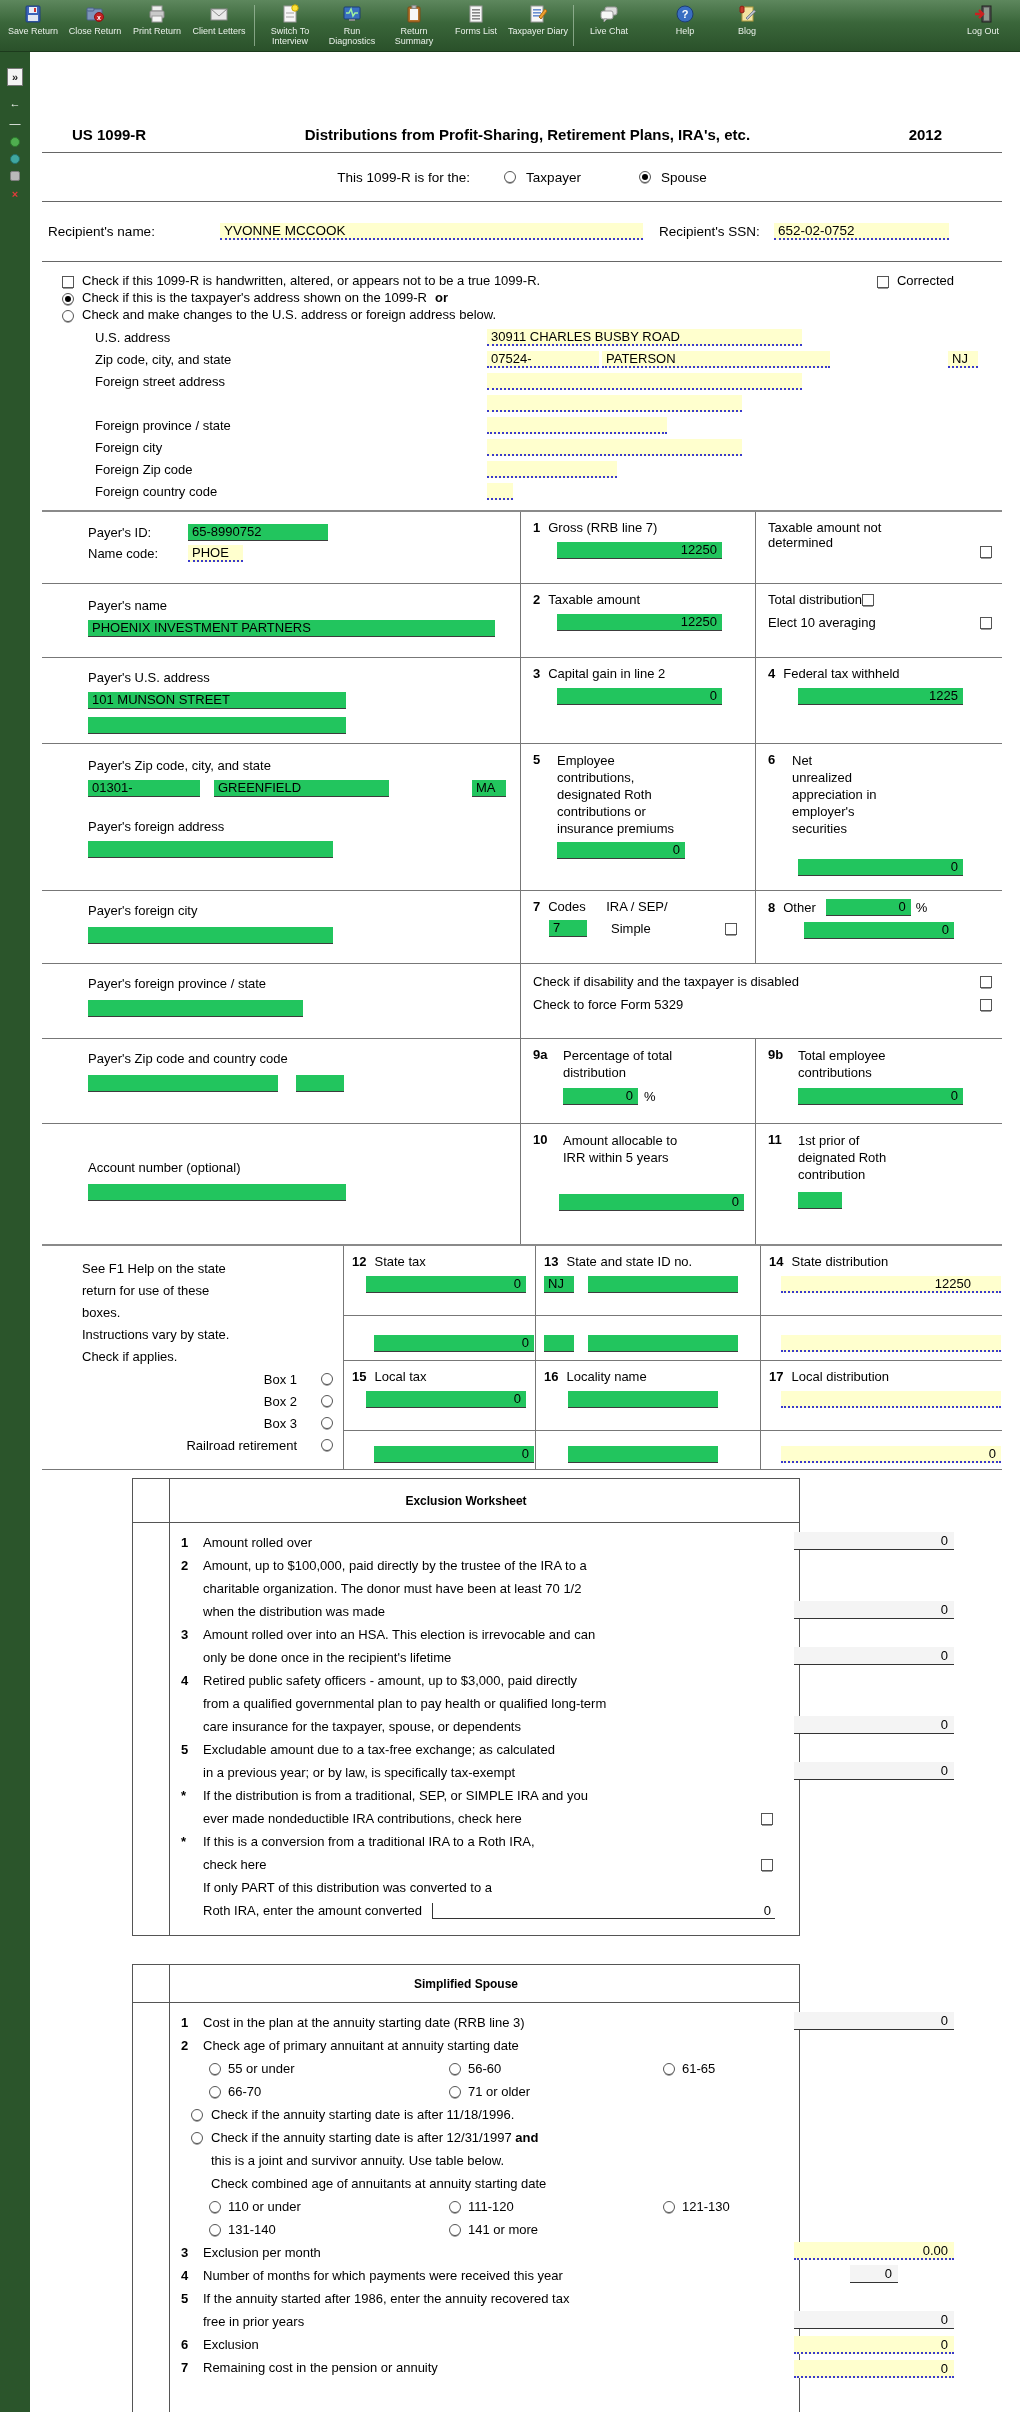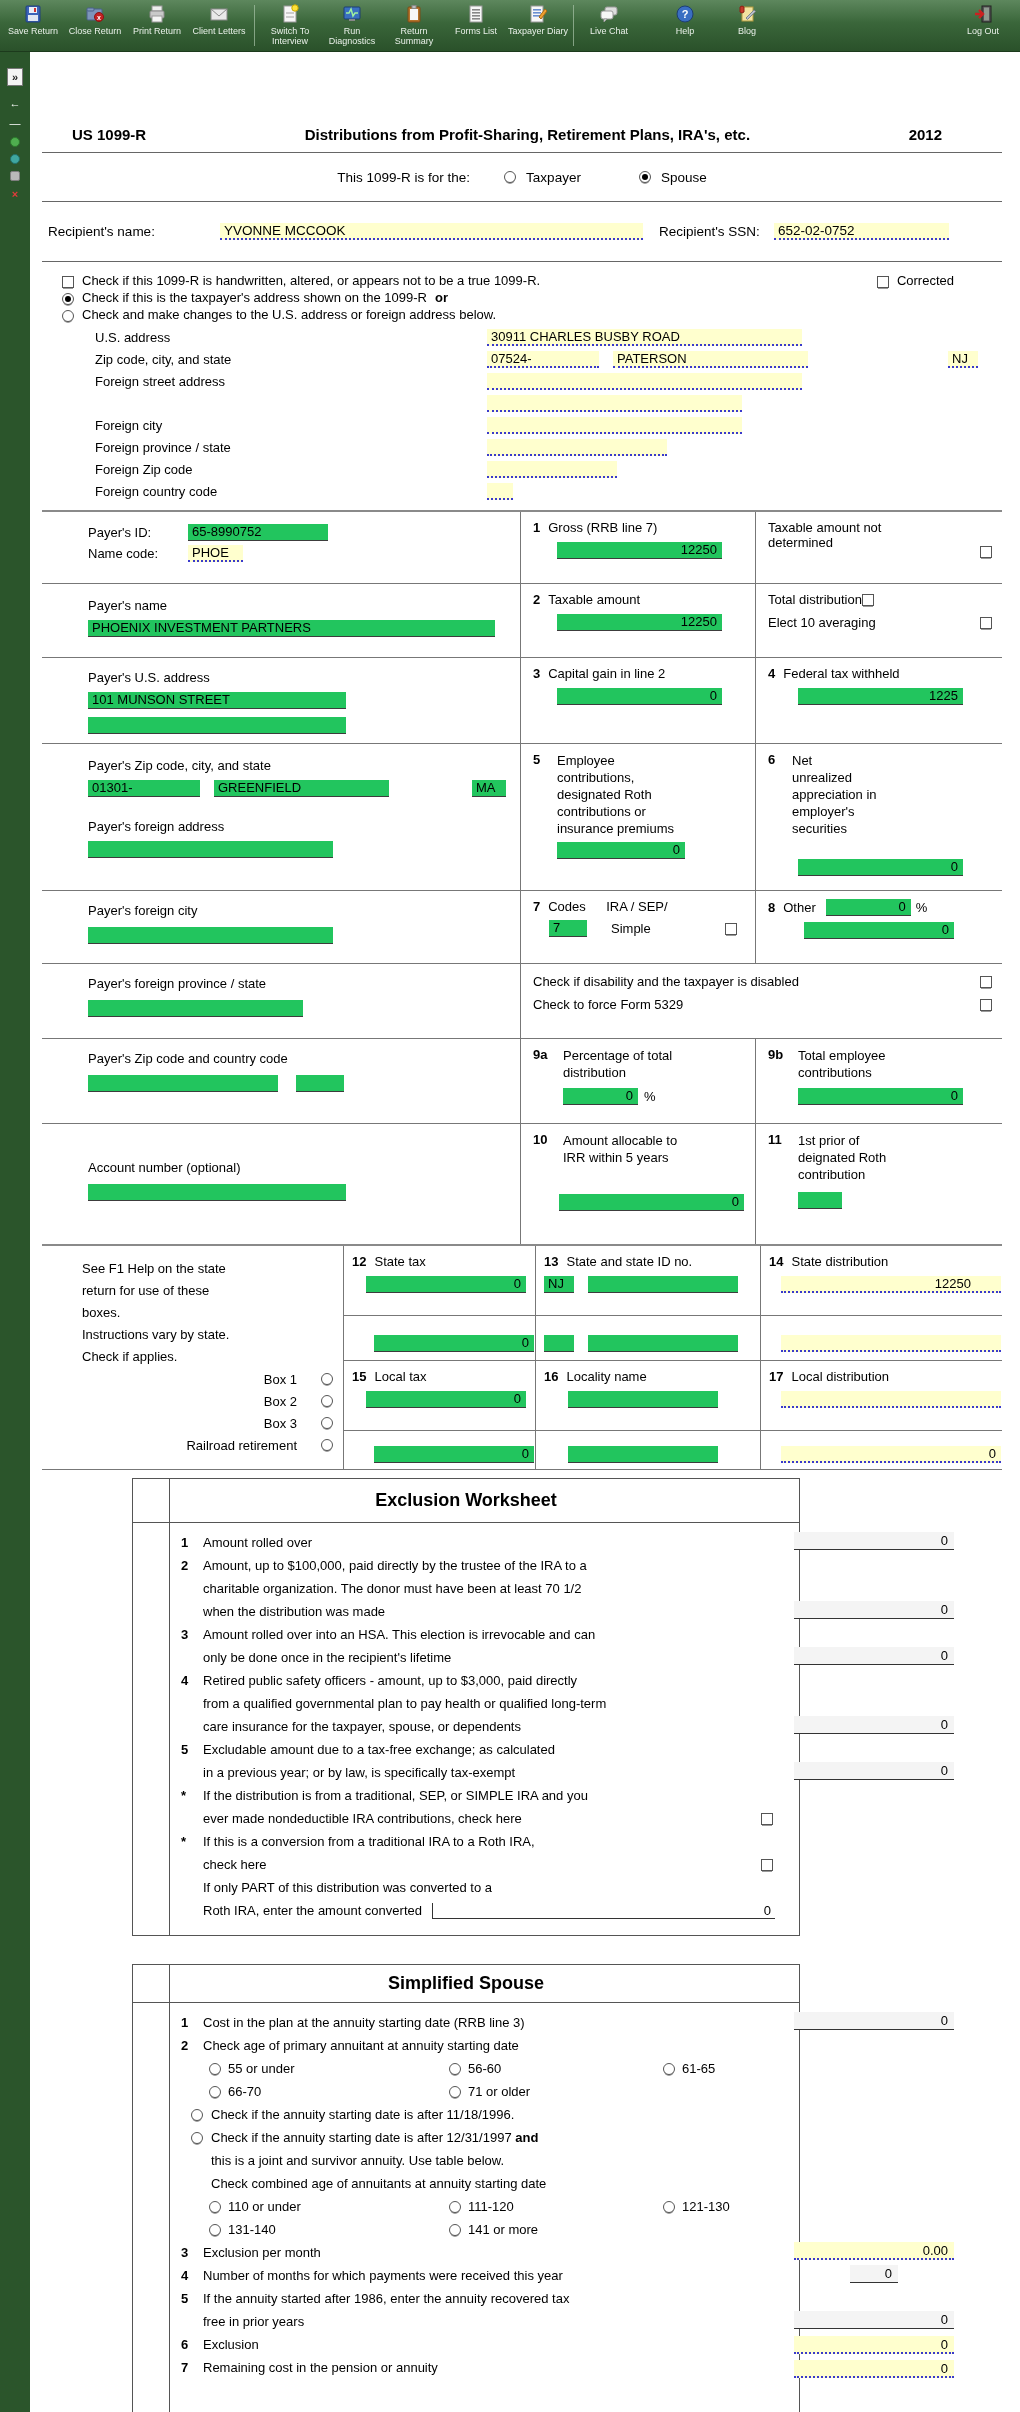--- a/index.html
+++ b/index.html
@@ -73,21 +73,21 @@
   .sc { border-left:1px solid #777; border-bottom:1px solid #777; padding:8px 10px 0 8px; overflow:hidden; }
   .sc.rlast { border-bottom:none; }
   .sleft { grid-row:1/5; border-left:none; border-bottom:none; padding:12px 6px 0 40px; }
   .sleft .ln { height:22px; line-height:22px; }
   .sbrow { height:22px; display:flex; align-items:center; justify-content:flex-end; padding-right:4px;gap:24px; }
   
   .wsec { position:relative; }
   .wbox { position:absolute; left:90px; width:668px; top:0; border:1px solid #555; background:#fff; }
   .wgut { position:absolute; left:36px; top:0; bottom:0; border-left:1px solid #555; }
   .whead { border-bottom:1px solid #555; display:flex; align-items:center; justify-content:center;
-    font-weight:bold; font-size:18px; }
+    font-weight:bold; font-size:12px; }
   .wlines { padding:8px 12px 0 48px; position:relative; }
   .wl { line-height:23px; height:23px; display:flex; align-items:center; white-space:nowrap; }
   .wn { width:22px; font-weight:bold; flex:none; }
   .wval { position:absolute; left:752px; width:160px; height:18px; background:#f4f4f4;
     border-bottom:1px solid #333; text-align:right; padding-right:6px; line-height:17px; }
   .wval.y { background:#ffffce; border-bottom:2px dotted #3a3acc; }
   .rop { position:absolute; display:flex; gap:7px; align-items:center; }
   .inlinefield { flex:1; margin:0 12px 0 10px; border-bottom:1px solid #333; border-left:1px solid #333;
     height:16px; text-align:right; padding-right:4px; line-height:15px; }
 </style>
@@ -293,39 +293,39 @@
     </div>
 
     <div class="addr-block">
       <div class="addr-row">
         <span class="albl">U.S. address</span>
         <span class="yf val" style="width:315px">30911 CHARLES BUSBY ROAD</span>
       </div>
       <div class="addr-row">
         <span class="albl">Zip code,  city,  and state</span>
         <span class="yf val" style="width:112px">07524-</span>
-        <span class="yf val" style="width:195px;margin-left:14px">PATERSON</span>
+        <span class="yf val" style="width:228px;margin-left:3px">PATERSON</span>
         <span class="spacer"></span>
         <span class="yf val" style="width:30px;margin-right:24px">NJ</span>
       </div>
       <div class="addr-row">
         <span class="albl">Foreign street address</span>
         <span class="yf" style="width:315px"></span>
       </div>
       <div class="addr-row">
         <span class="albl"></span>
         <span class="yf" style="width:255px"></span>
       </div>
       <div class="addr-row">
+        <span class="albl">Foreign province / state</span>
+        <span class="yf" style="width:180px"></span>
+      </div>
+      <div class="addr-row">
         <span class="albl">Foreign city</span>
         <span class="yf" style="width:255px"></span>
-      </div>
-      <div class="addr-row">
-        <span class="albl">Foreign province / state</span>
-        <span class="yf" style="width:180px"></span>
       </div>
       <div class="addr-row">
         <span class="albl">Foreign Zip code</span>
         <span class="yf" style="width:130px"></span>
       </div>
       <div class="addr-row">
         <span class="albl">Foreign country code</span>
         <span class="yf" style="width:26px"></span>
       </div>
     </div>

